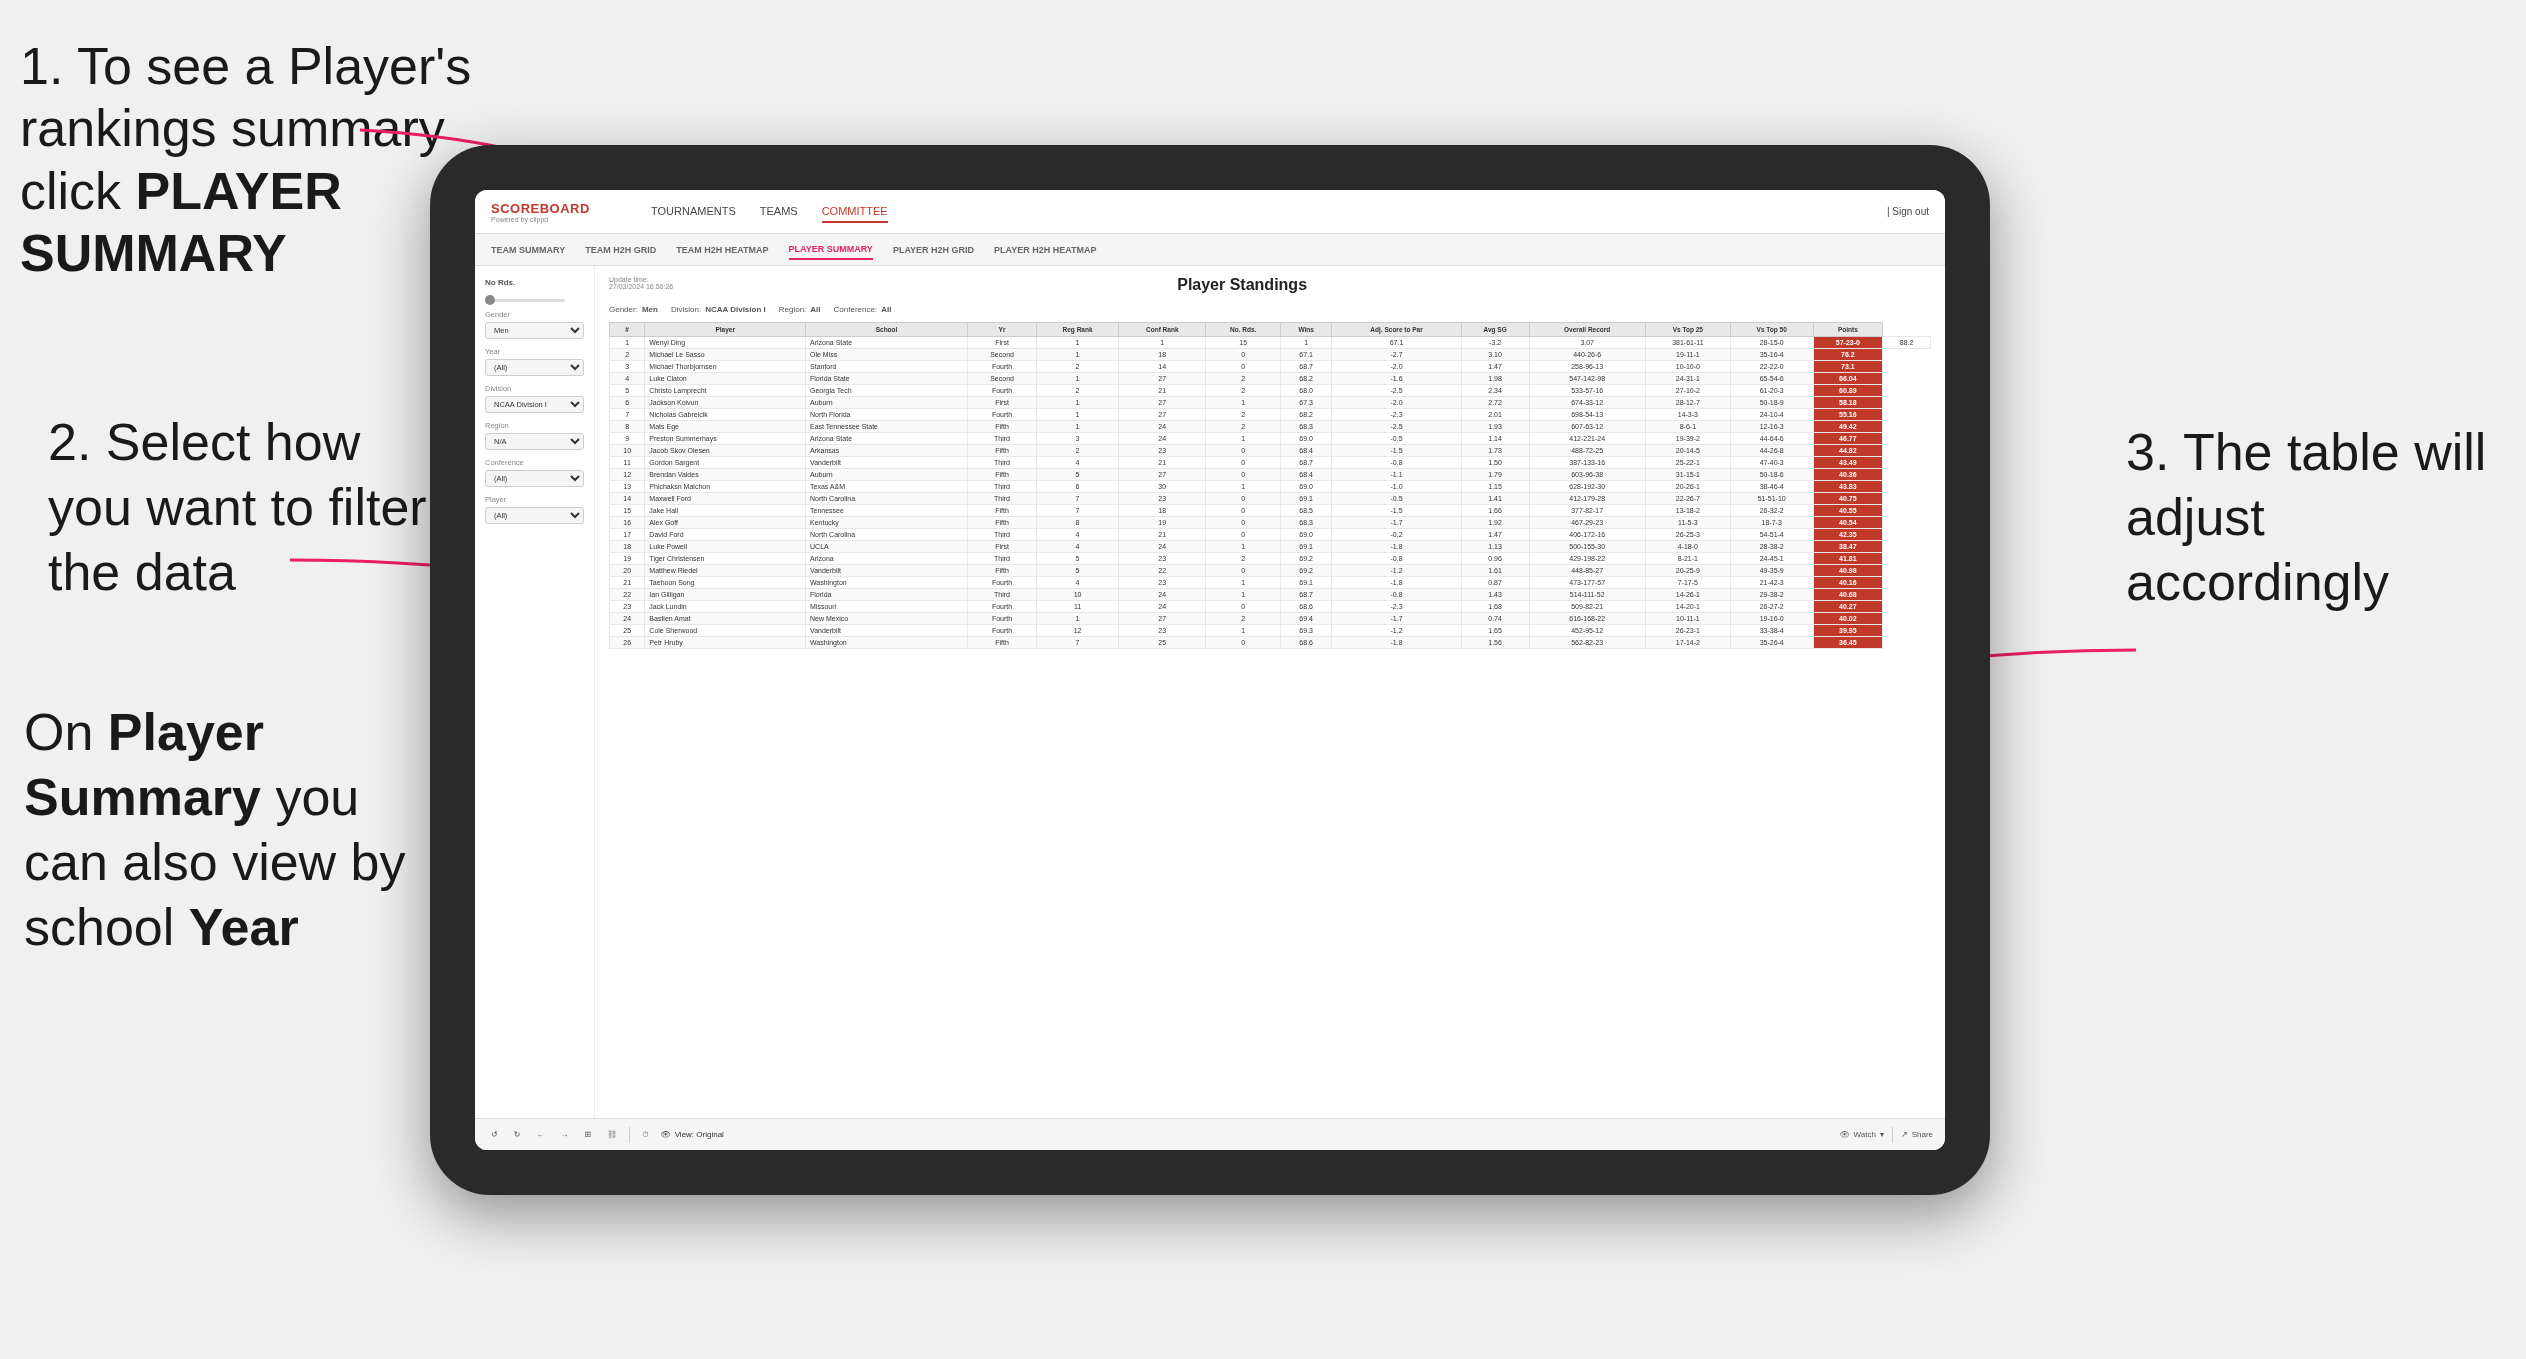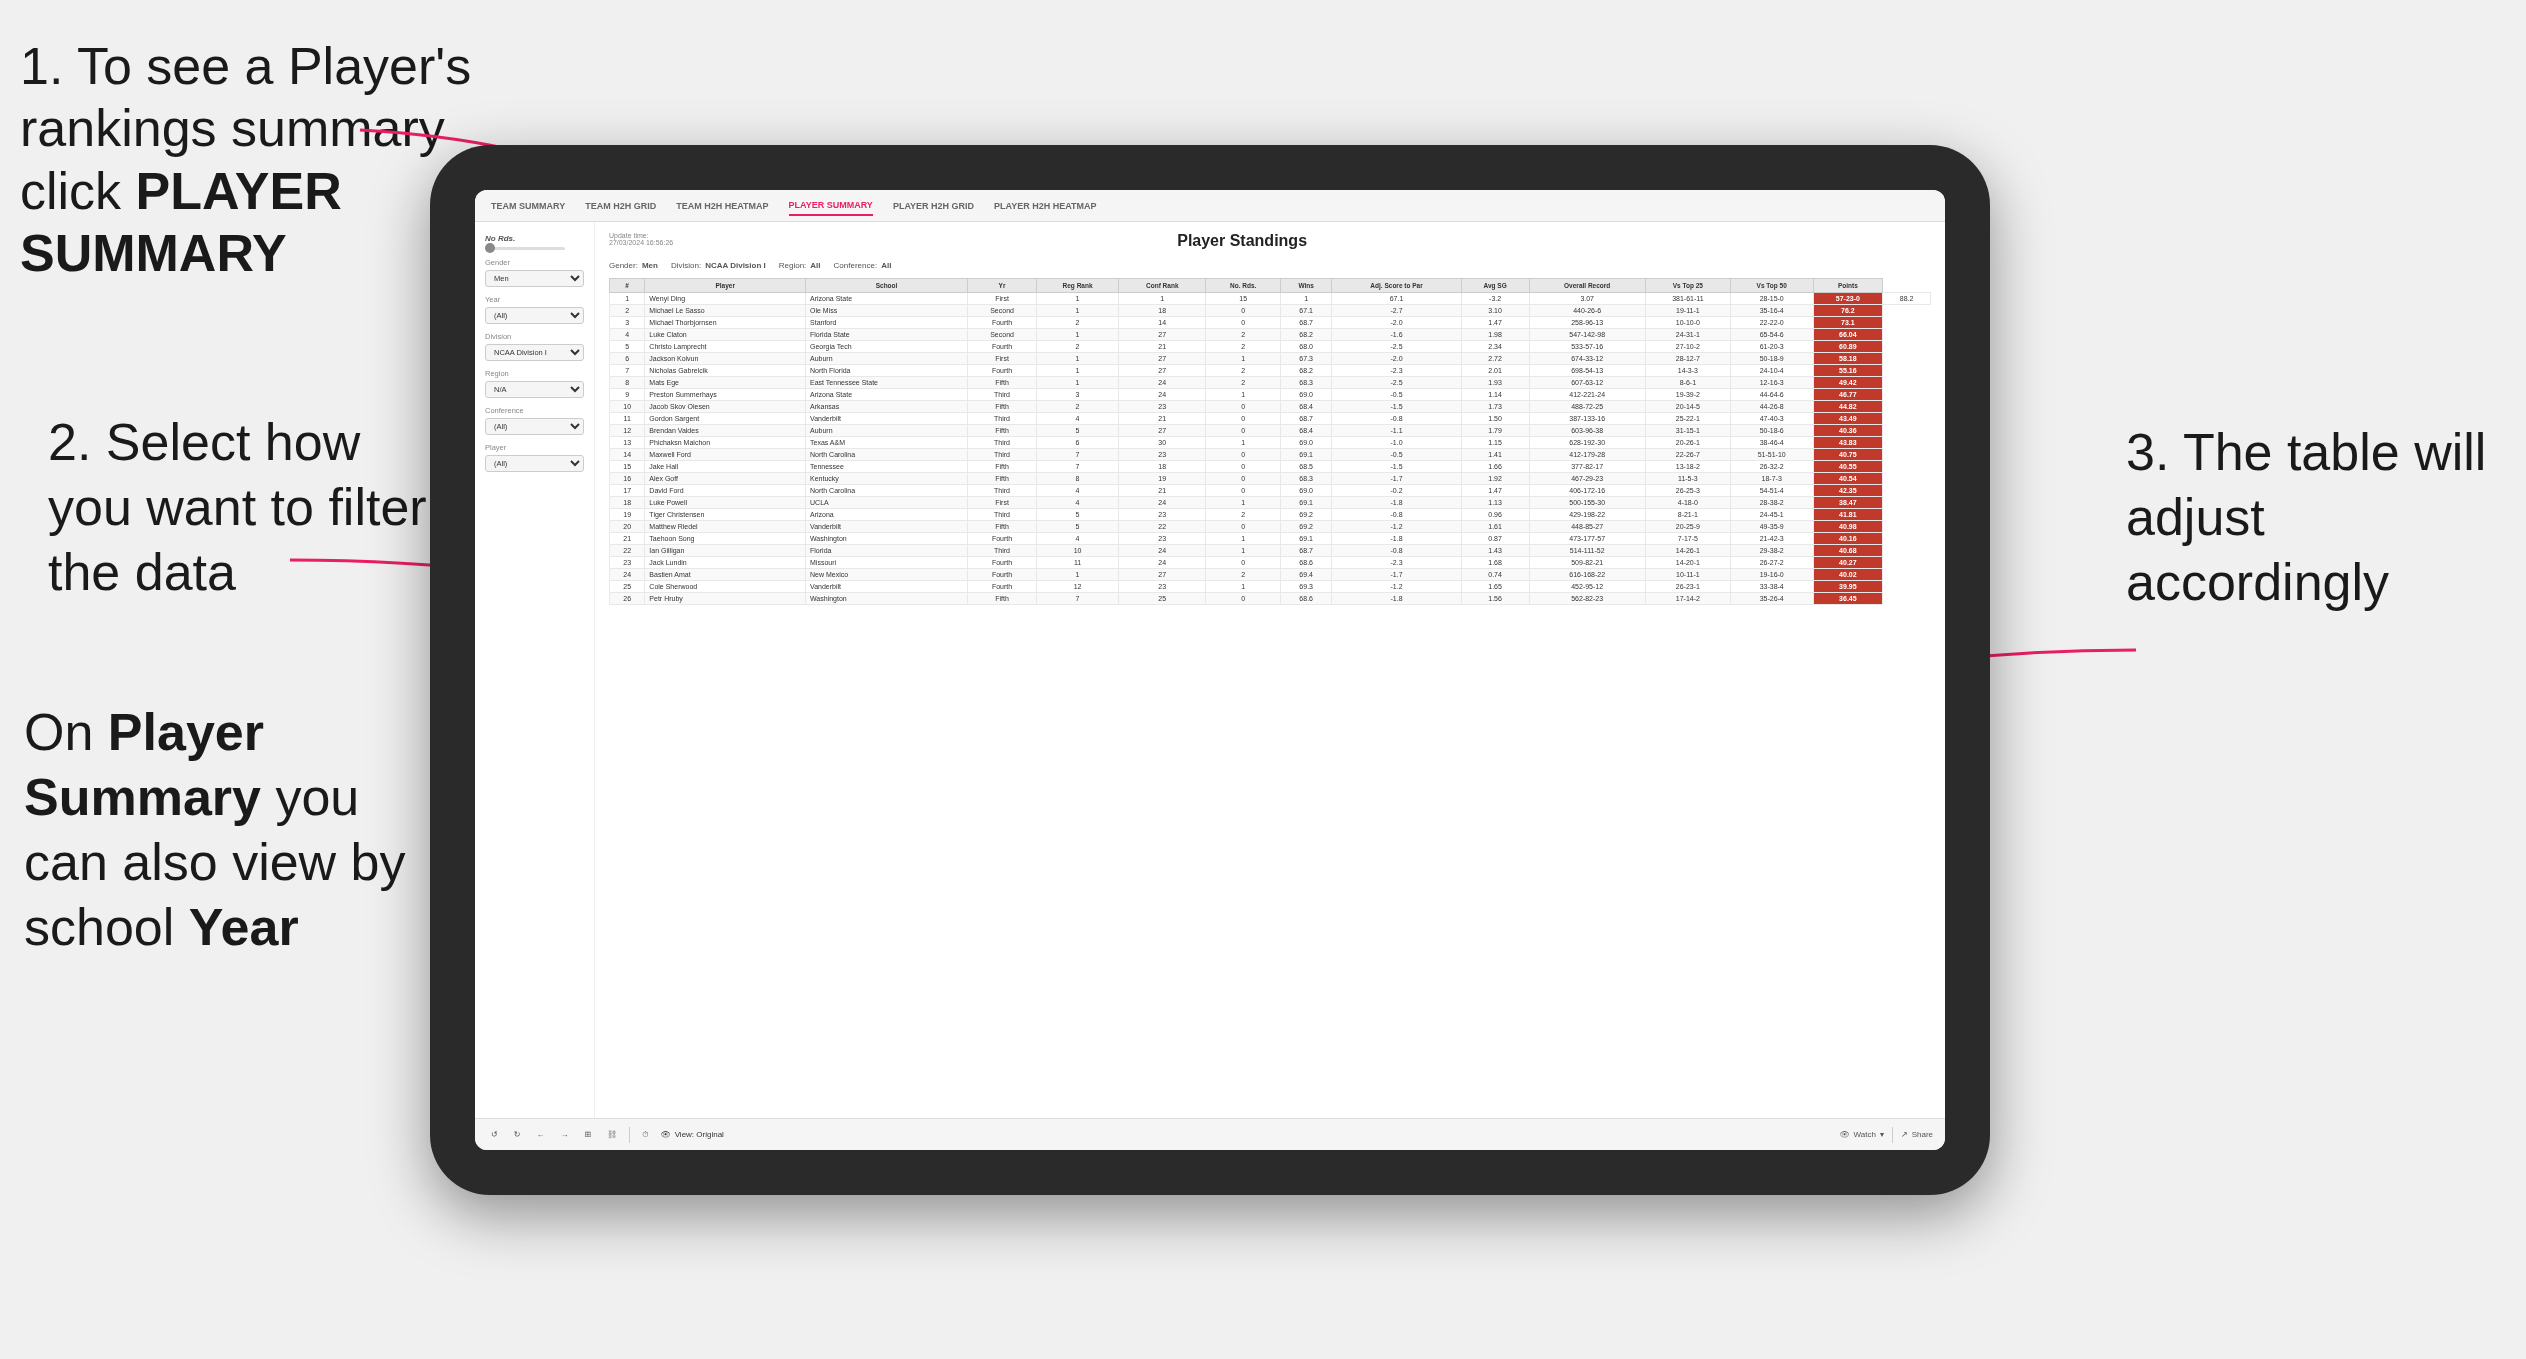--- a/index.html
+++ b/index.html
@@ -181,22 +181,21 @@
       border: 1px solid #ccc;
       border-radius: 3px;
       padding: 2px 4px;
       font-size: 7.5px;
       color: #333;
       width: 100%;
     }
     .no-rds-label {
       font-size: 8px;
       font-weight: 600;
-      margin-bottom: 4px;
-      font-style: italic;
+      margin-bottom: 12px;
     }
     .slider-container {
       margin: 4px 0 8px;
     }
     .slider-track {
       width: 80px;
       height: 3px;
       background: #ddd;
       border-radius: 2px;
       position: relative;
@@ -378,20 +377,34 @@
     <marker id="arrow3" markerWidth="8" markerHeight="6" refX="2" refY="3" orient="auto-start-reverse">
       <polygon points="8 0, 0 3, 8 6" fill="#e91e63"></polygon>
     </marker>
   </defs>
   <path d="M 290 30 Q 150 30 20 50" stroke="#e91e63" stroke-width="3" fill="none" marker-end="url(#arrow3)"></path>
 </svg>
 
 <div class="tablet">
   <div class="tablet-screen">
 
+    <div class="top-nav">
+      <div class="logo-area">
+        <div>
+          <div class="logo-text">SCOREBOARD</div>
+          <span class="logo-sub">Powered by clippd</span>
+        </div>
+      </div>
+      <div class="nav-items">
+        <span class="nav-item">TOURNAMENTS</span>
+        <span class="nav-item">TEAMS</span>
+        <span class="nav-item active">COMMITTEE</span>
+      </div>
+      <div class="nav-right">| Sign out</div>
+    </div>
 
     <div class="sub-nav">
       <span class="sub-nav-item">TEAM SUMMARY</span>
       <span class="sub-nav-item">TEAM H2H GRID</span>
       <span class="sub-nav-item">TEAM H2H HEATMAP</span>
       <span class="sub-nav-item active">PLAYER SUMMARY</span>
       <span class="sub-nav-item">PLAYER H2H GRID</span>
       <span class="sub-nav-item">PLAYER H2H HEATMAP</span>
     </div>
 

